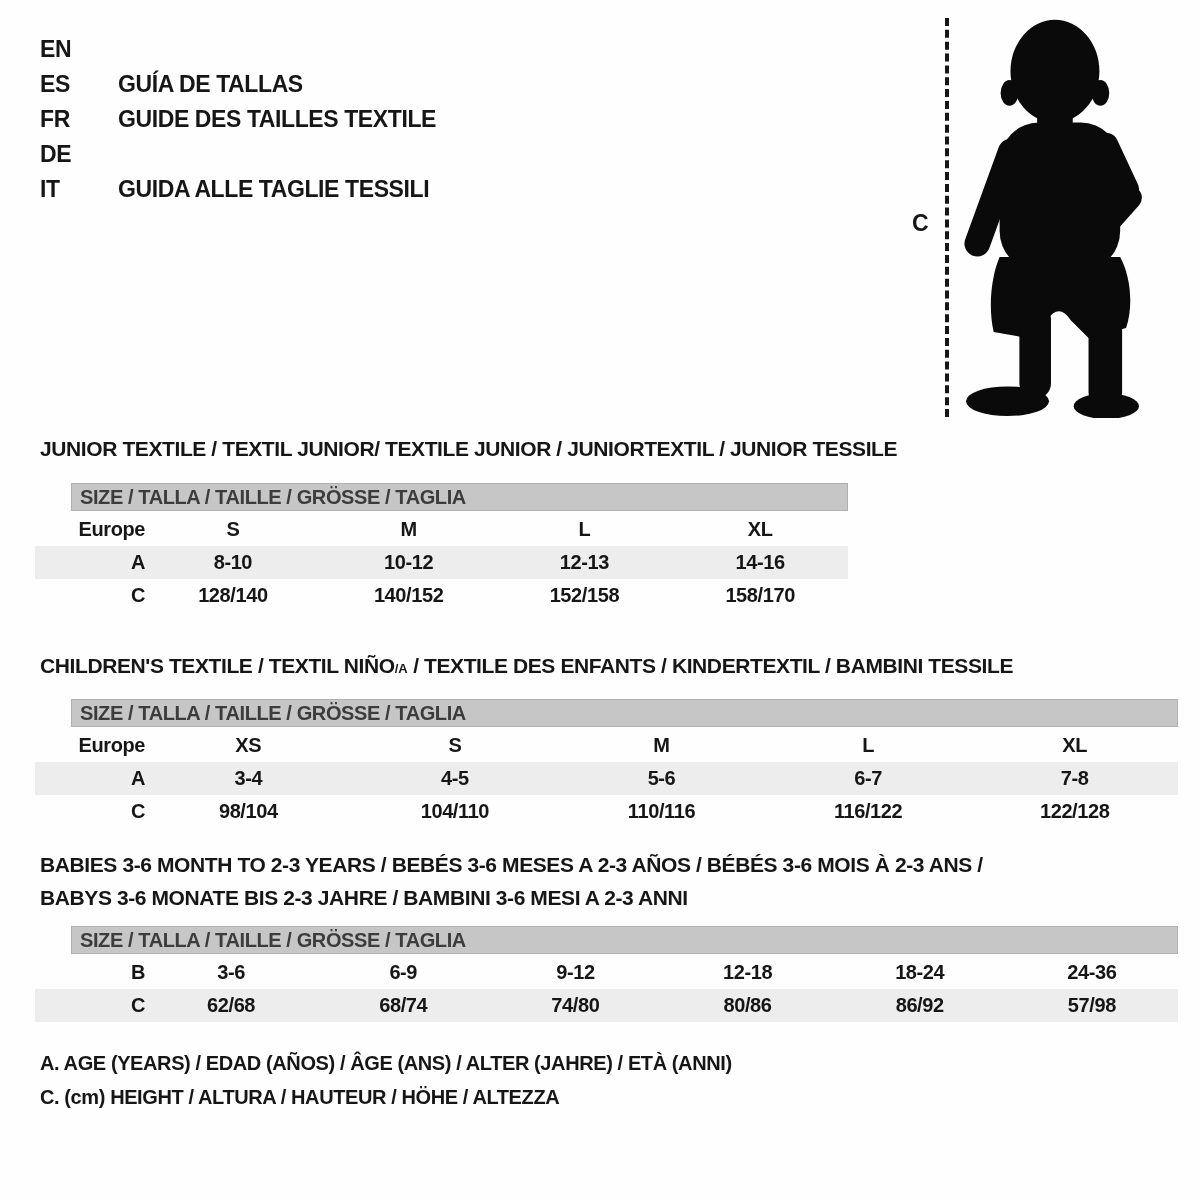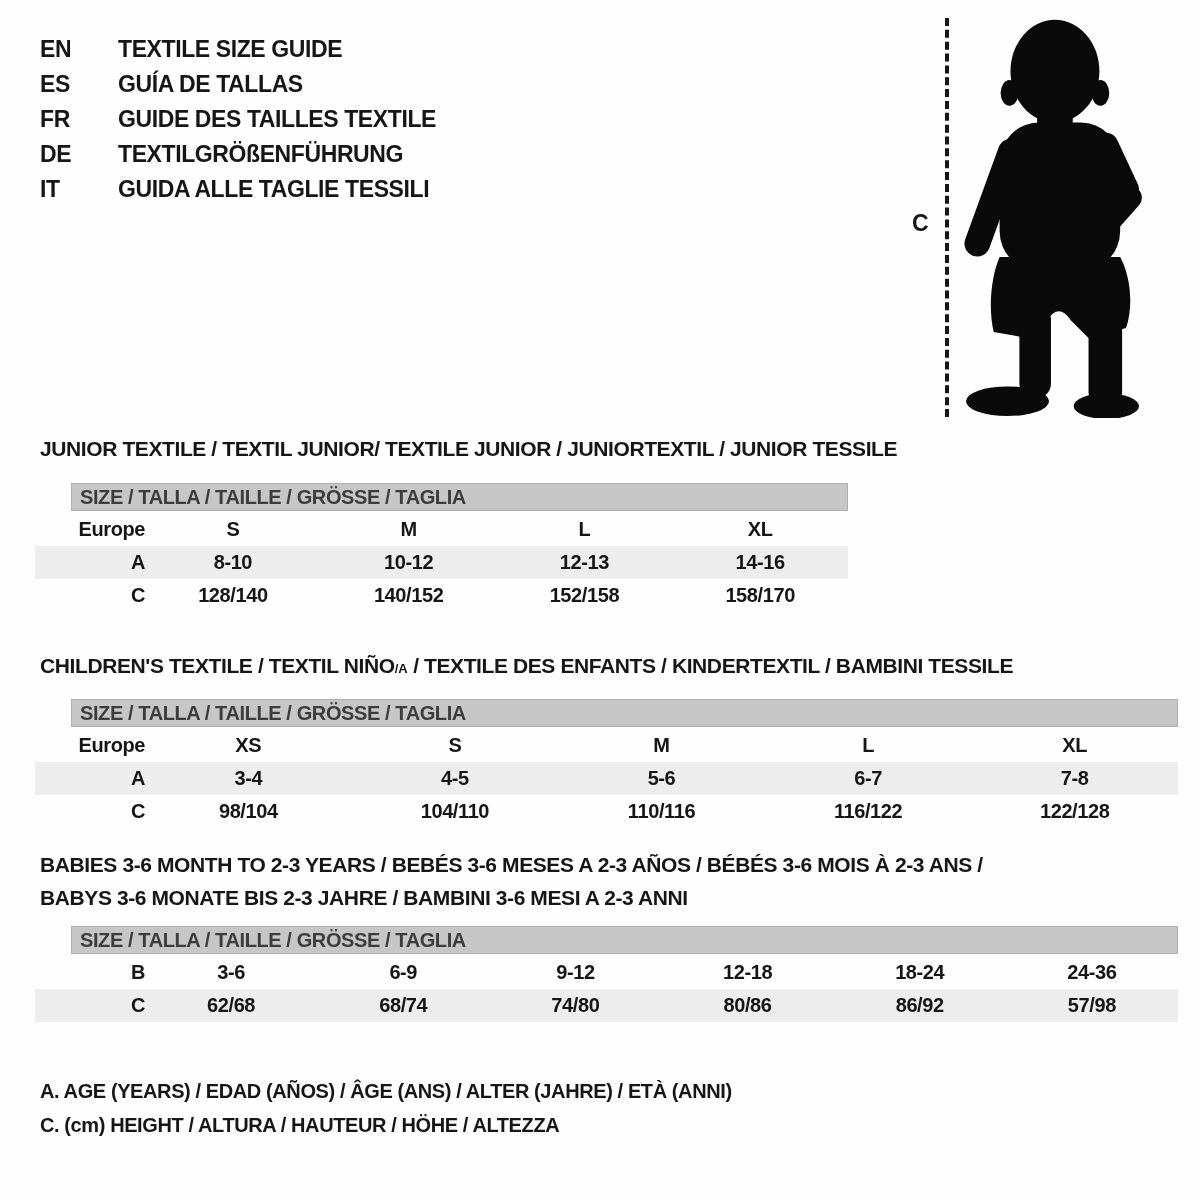--- a/index.html
+++ b/index.html
@@ -42,42 +42,40 @@
   .size-bar{
     height:28px;line-height:26px;background:var(--bar-bg);color:var(--bar-text);
     border:1px solid var(--bar-border);padding-left:8px;font-size:20px;margin-bottom:2px;margin-left:36px;
   }
   table.size-table{width:100%;border-collapse:collapse;table-layout:fixed;}
   table.size-table td{height:33px;text-align:center;padding:0;font-size:20px;vertical-align:middle;}
   table.size-table td.label-cell{text-align:right;padding-left:6px;}
   table.size-table tr.shaded{background:var(--stripe);}
 
   
-  .legend{position:absolute;left:40px;top:1074px;}
+  .legend{position:absolute;left:40px;top:1046px;}
   .legend-line{font-size:20px;line-height:34px;white-space:nowrap;}
 </style>
 </head>
 <body>
 
 <div class="lang-block" id="lang-rows">
     <div class="lang-row">
       <span class="lang-code">EN</span>
-      <span class="lang-title">TEXTILE SIZE GUIDE</span>
     </div>
     <div class="lang-row">
       <span class="lang-code">ES</span>
       <span class="lang-title">GUÍA DE TALLAS</span>
     </div>
     <div class="lang-row">
       <span class="lang-code">FR</span>
       <span class="lang-title">GUIDE DES TAILLES TEXTILE</span>
     </div>
     <div class="lang-row">
       <span class="lang-code">DE</span>
-      <span class="lang-title">TEXTILGRÖßENFÜHRUNG</span>
     </div>
     <div class="lang-row">
       <span class="lang-code">IT</span>
       <span class="lang-title">GUIDA ALLE TAGLIE TESSILI</span>
     </div>
   </div>
 
 <div class="measure-line"></div>
 <div class="measure-label">C</div>
 <svg class="silhouette" width="190" height="410" viewBox="0 0 190 415" aria-hidden="true">

